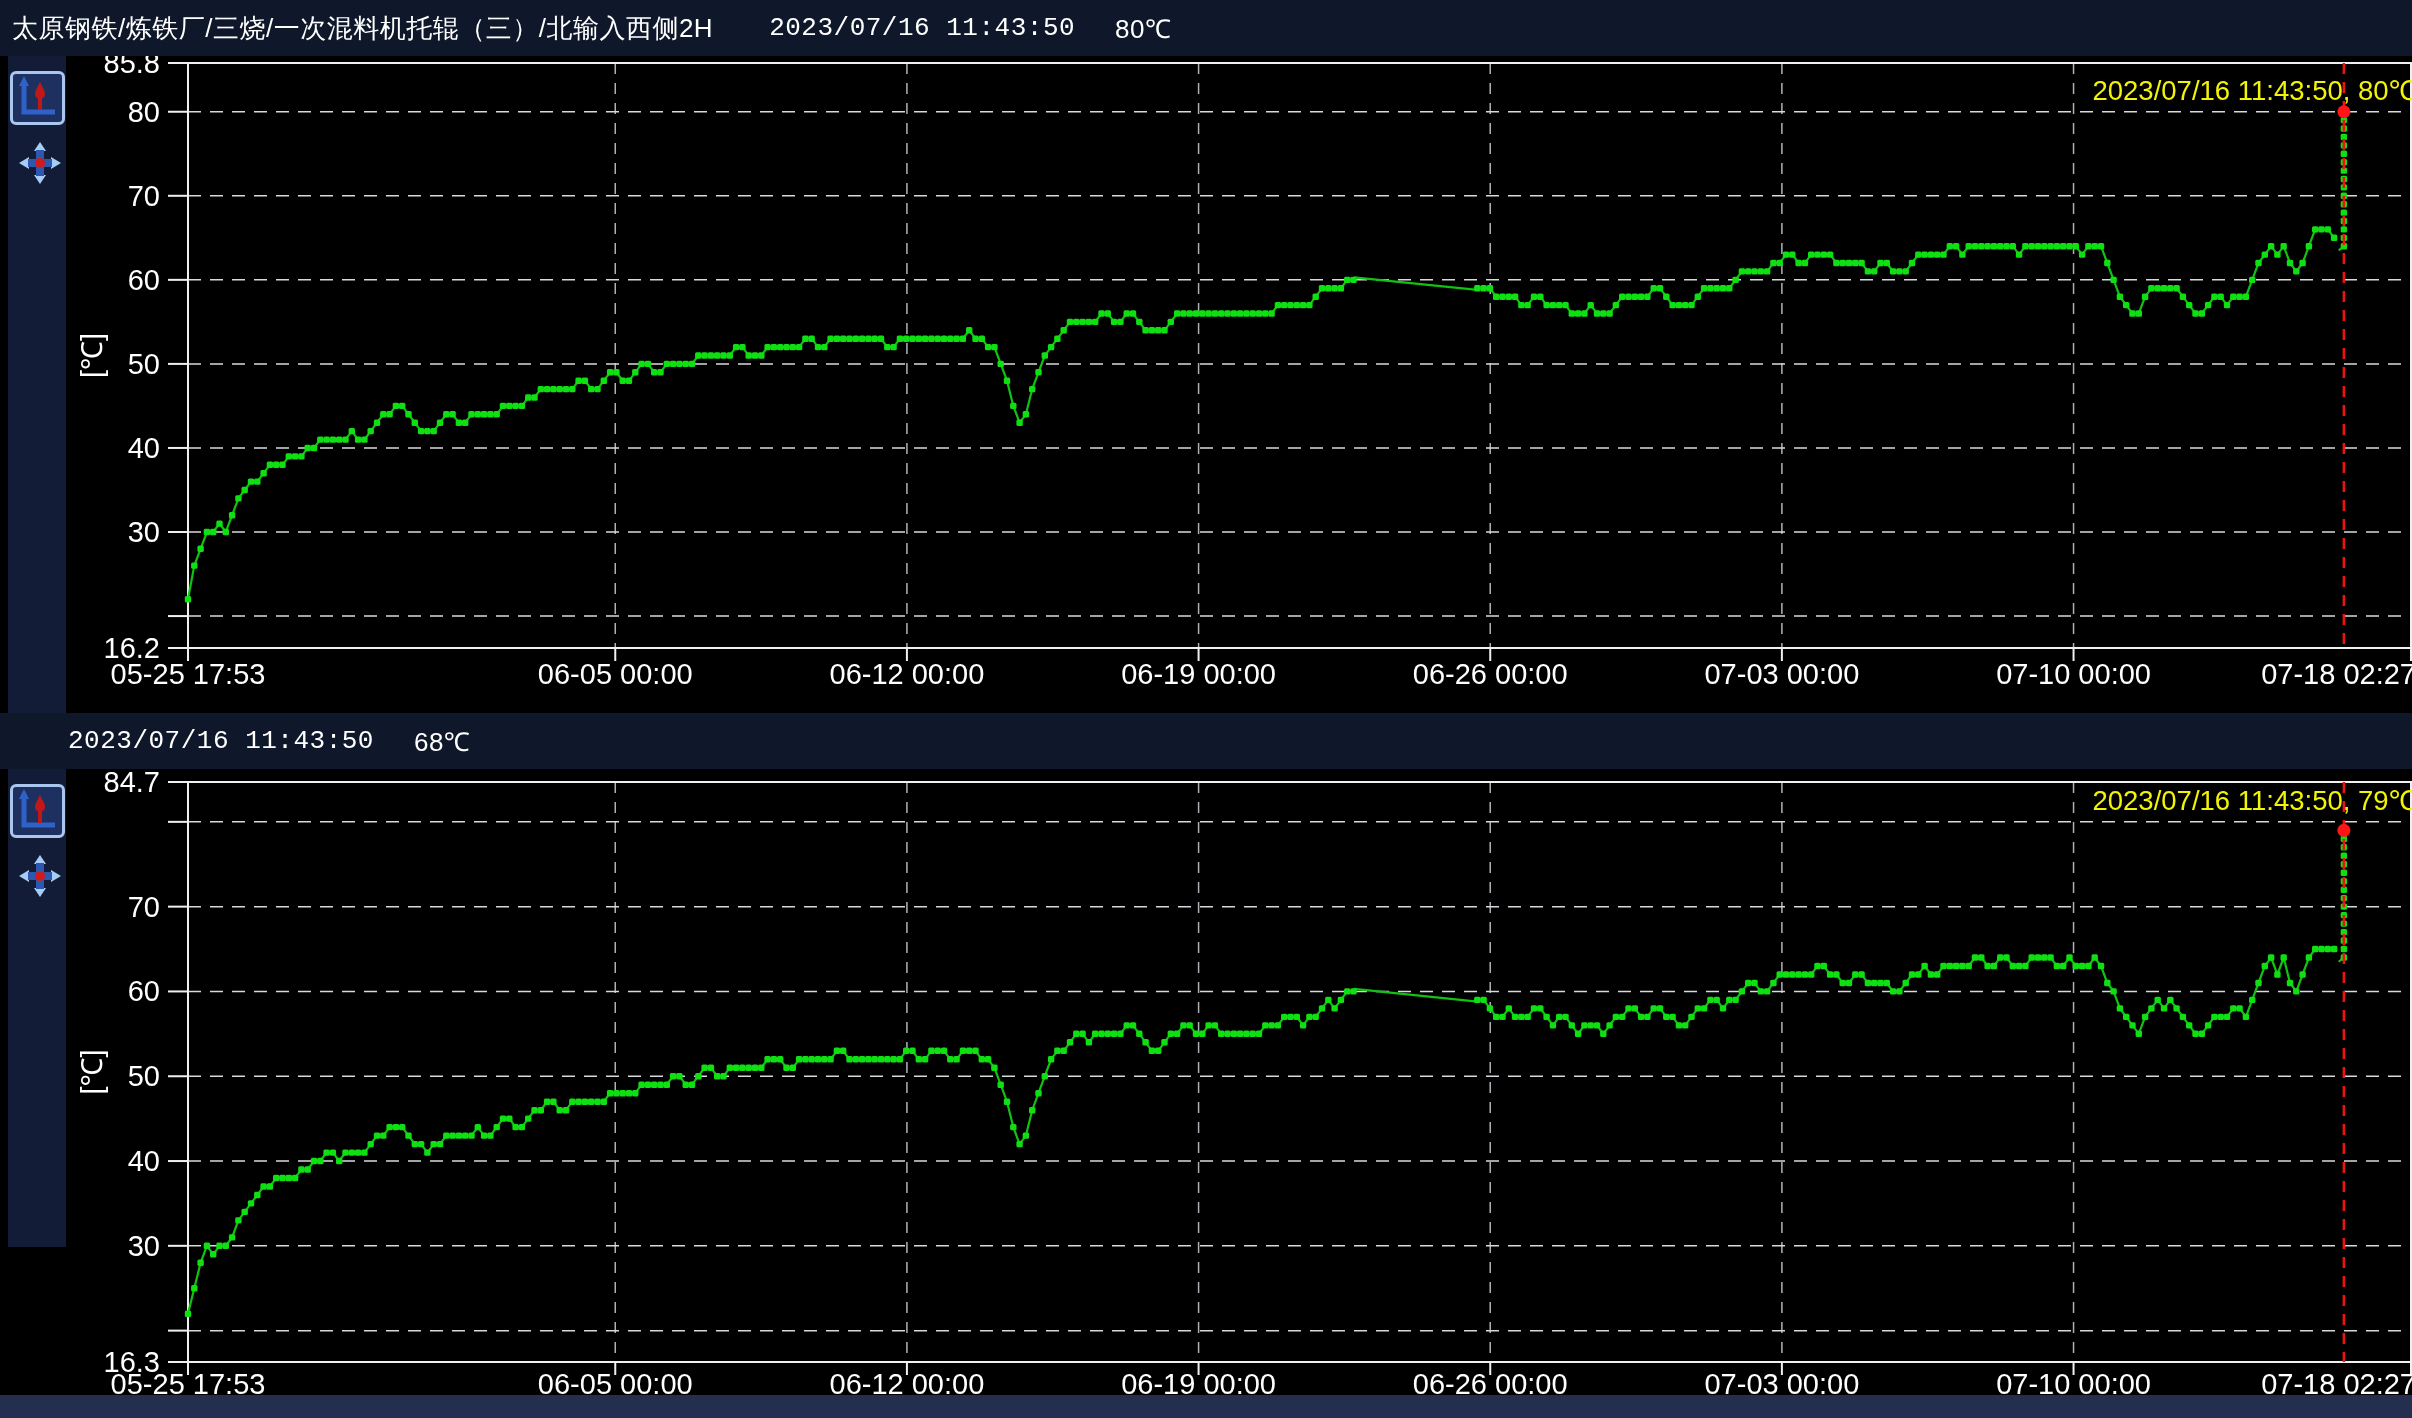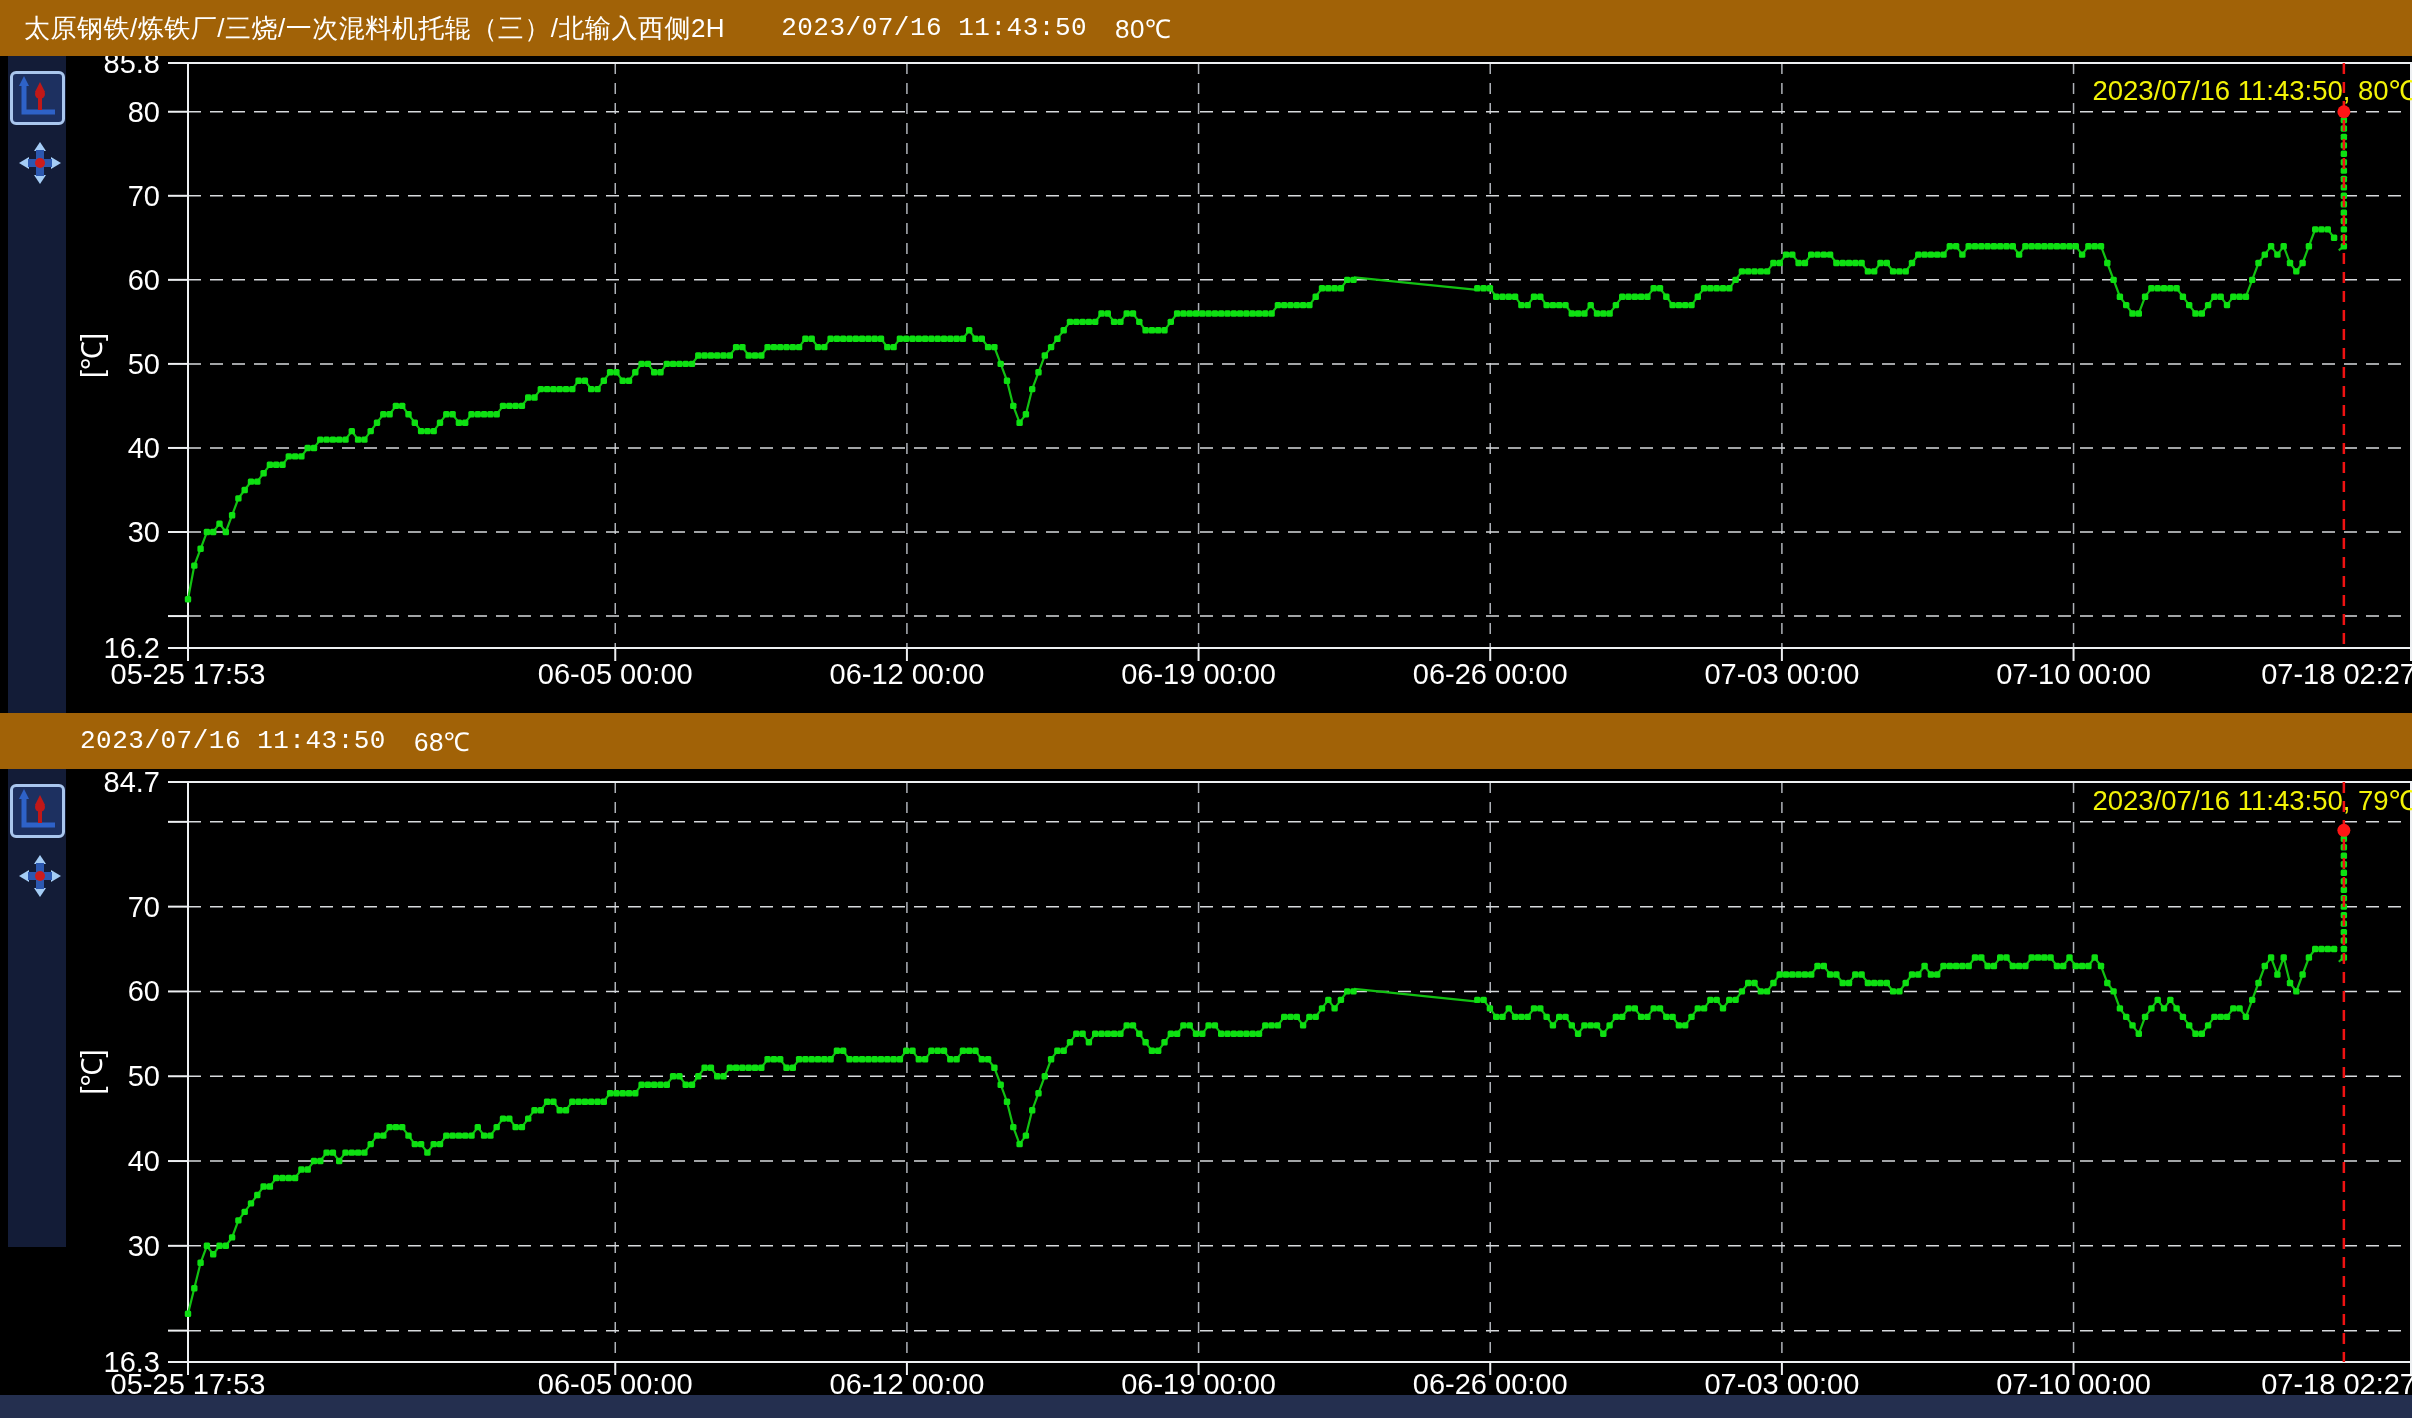--- a/index.html
+++ b/index.html
@@ -1,22 +1,22 @@
 <!DOCTYPE html>
 <html><head>
 <meta charset="utf-8">
 <style>
   html,body{margin:0;padding:0;background:#000;}
   body{width:2412px;height:1418px;position:relative;overflow:hidden;
        font-family:"Liberation Sans",sans-serif;}
-  .panel-header{position:absolute;left:0;width:2412px;height:56px;background:#a16207;
-       color:#ffffff;display:flex;align-items:center;box-sizing:border-box;padding-left:24px;
+  .panel-header{position:absolute;left:0;width:2412px;height:56px;background:#0f172a;
+       color:#ffffff;display:flex;align-items:center;box-sizing:border-box;padding-left:12px;
        font-size:26px;letter-spacing:0.5px;white-space:nowrap;z-index:5;}
   .panel-header .ts{margin-left:56px;font-family:Liberation Mono, monospace;}
-  .panel-header .val{margin-left:28px;}
+  .panel-header .val{margin-left:40px;}
   .chart-region{position:absolute;left:8px;width:2412px;background:#000;}
   .side-strip{position:absolute;left:0;top:0;width:58px;height:100%;background:#131c37;}
   .tool-btn{position:absolute;left:2px;top:15px;width:55px;height:54px;background:#1d3060;
        border:3px solid #a9c6ee;border-radius:6px;box-sizing:border-box;cursor:pointer;}
   .pan-btn{position:absolute;left:9px;top:86px;width:46px;height:42px;cursor:pointer;}
   svg.trend{position:absolute;left:0;top:0;display:block;}
   .footer-bar{position:absolute;left:0;top:1395px;width:2412px;height:23px;background:#242f4f;}
 </style>
 </head>
 <body>

